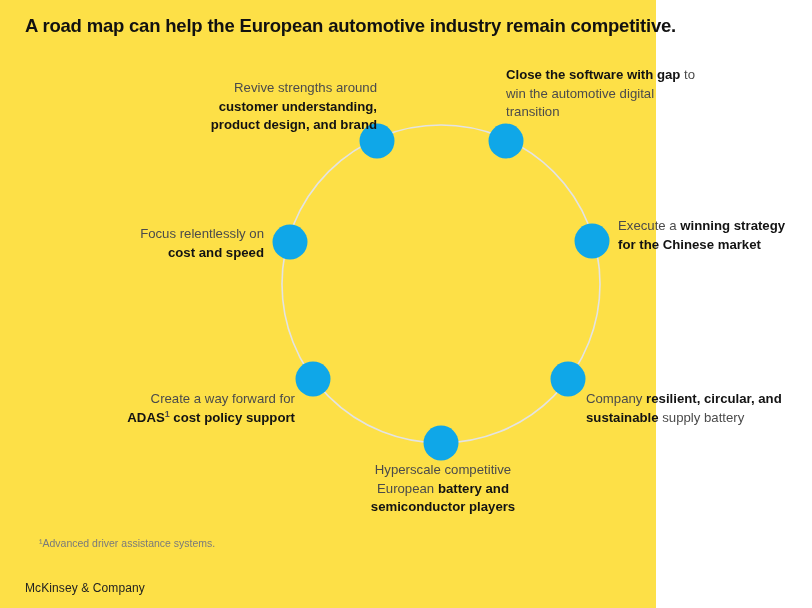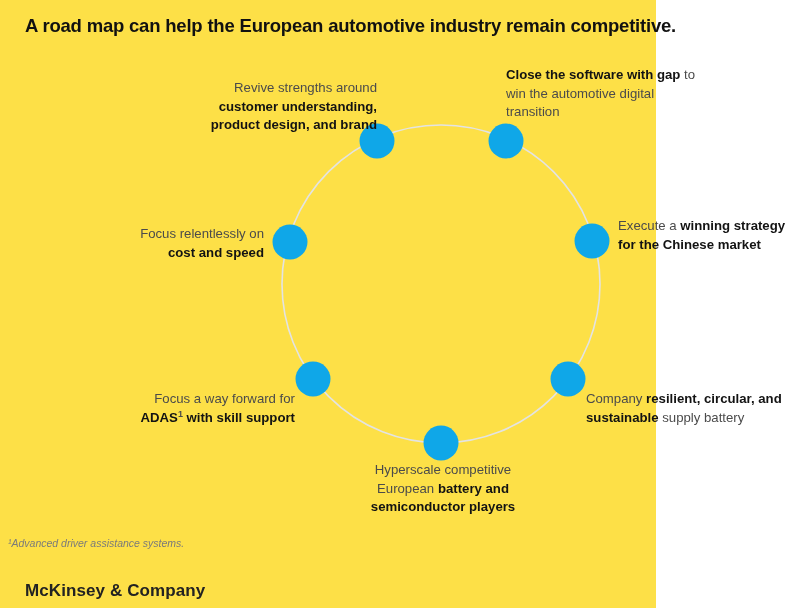--- a/index.html
+++ b/index.html
@@ -90,33 +90,32 @@
 
   sup {
     font-size: 0.68em;
     vertical-align: super;
     line-height: 0;
   }
 
   
   .footnote {
     position: absolute;
-    left: 8px;
+    left: 39px;
     top: 536px;
     font-size: 10.5px;
     color: #7a7a7a;
     line-height: 14px;
-    font-style: italic;
   }
   .footer-brand {
     position: absolute;
     left: 25px;
     top: 581px;
-    font-size: 17px;
-    font-weight: bold;
+    font-size: 12px;
+    font-weight: normal;
     color: #222222;
     letter-spacing: 0.1px;
   }
 </style>
 </head>
 <body>
 
 <div id="slide">
 
   <div class="title">A road map can help the European automotive industry remain competitive.</div>
@@ -132,21 +131,21 @@
     <div class="node-dot" id="dot-2" style="left: 592px; top: 241px; width: 35px; height: 35px; background: rgb(15, 167, 232);"></div>
     <div class="node-dot" id="dot-3" style="left: 568px; top: 379px; width: 35px; height: 35px; background: rgb(15, 167, 232);"></div>
     <div class="node-dot" id="dot-4" style="left: 313px; top: 379px; width: 35px; height: 35px; background: rgb(15, 167, 232);"></div>
     <div class="node-dot" id="dot-5" style="left: 441px; top: 443px; width: 35px; height: 35px; background: rgb(15, 167, 232);"></div>
     <div class="node-dot" id="dot-6" style="left: 290px; top: 242px; width: 35px; height: 35px; background: rgb(15, 167, 232);"></div>
 
     <div class="node-label lbl-1 align-right" id="label-0"><span>Revive strengths around </span><b>customer understanding, product design, and brand</b></div>
     <div class="node-label lbl-2 align-left" id="label-1"><b>Close the software with gap</b><span> to win the automotive digital transition</span></div>
     <div class="node-label lbl-3 align-left" id="label-2"><span>Execute a </span><b>winning strategy for the Chinese market</b></div>
     <div class="node-label lbl-4 align-left" id="label-3"><span>Company </span><b>resilient, circular, and sustainable</b><span> supply battery</span></div>
-    <div class="node-label lbl-5 align-right" id="label-4"><span>Focus a way forward for </span><b>ADAS</b><sup style="font-weight: bold;">1</sup><b> with skill support</b></div>
+    <div class="node-label lbl-5 align-right" id="label-4"><span>Create a way forward for </span><b>ADAS</b><sup style="font-weight: bold;">1</sup><b> cost policy support</b></div>
     <div class="node-label lbl-6 align-center" id="label-5"><span>Hyperscale competitive European </span><b>battery and semiconductor players</b></div>
     <div class="node-label lbl-7 align-right" id="label-6"><span>Focus relentlessly on </span><b>cost and speed</b></div>
 
   </div>
 
   <div class="footnote">¹Advanced driver assistance systems.</div>
   <div class="footer-brand">McKinsey &amp; Company</div>
 
 </div>
 

